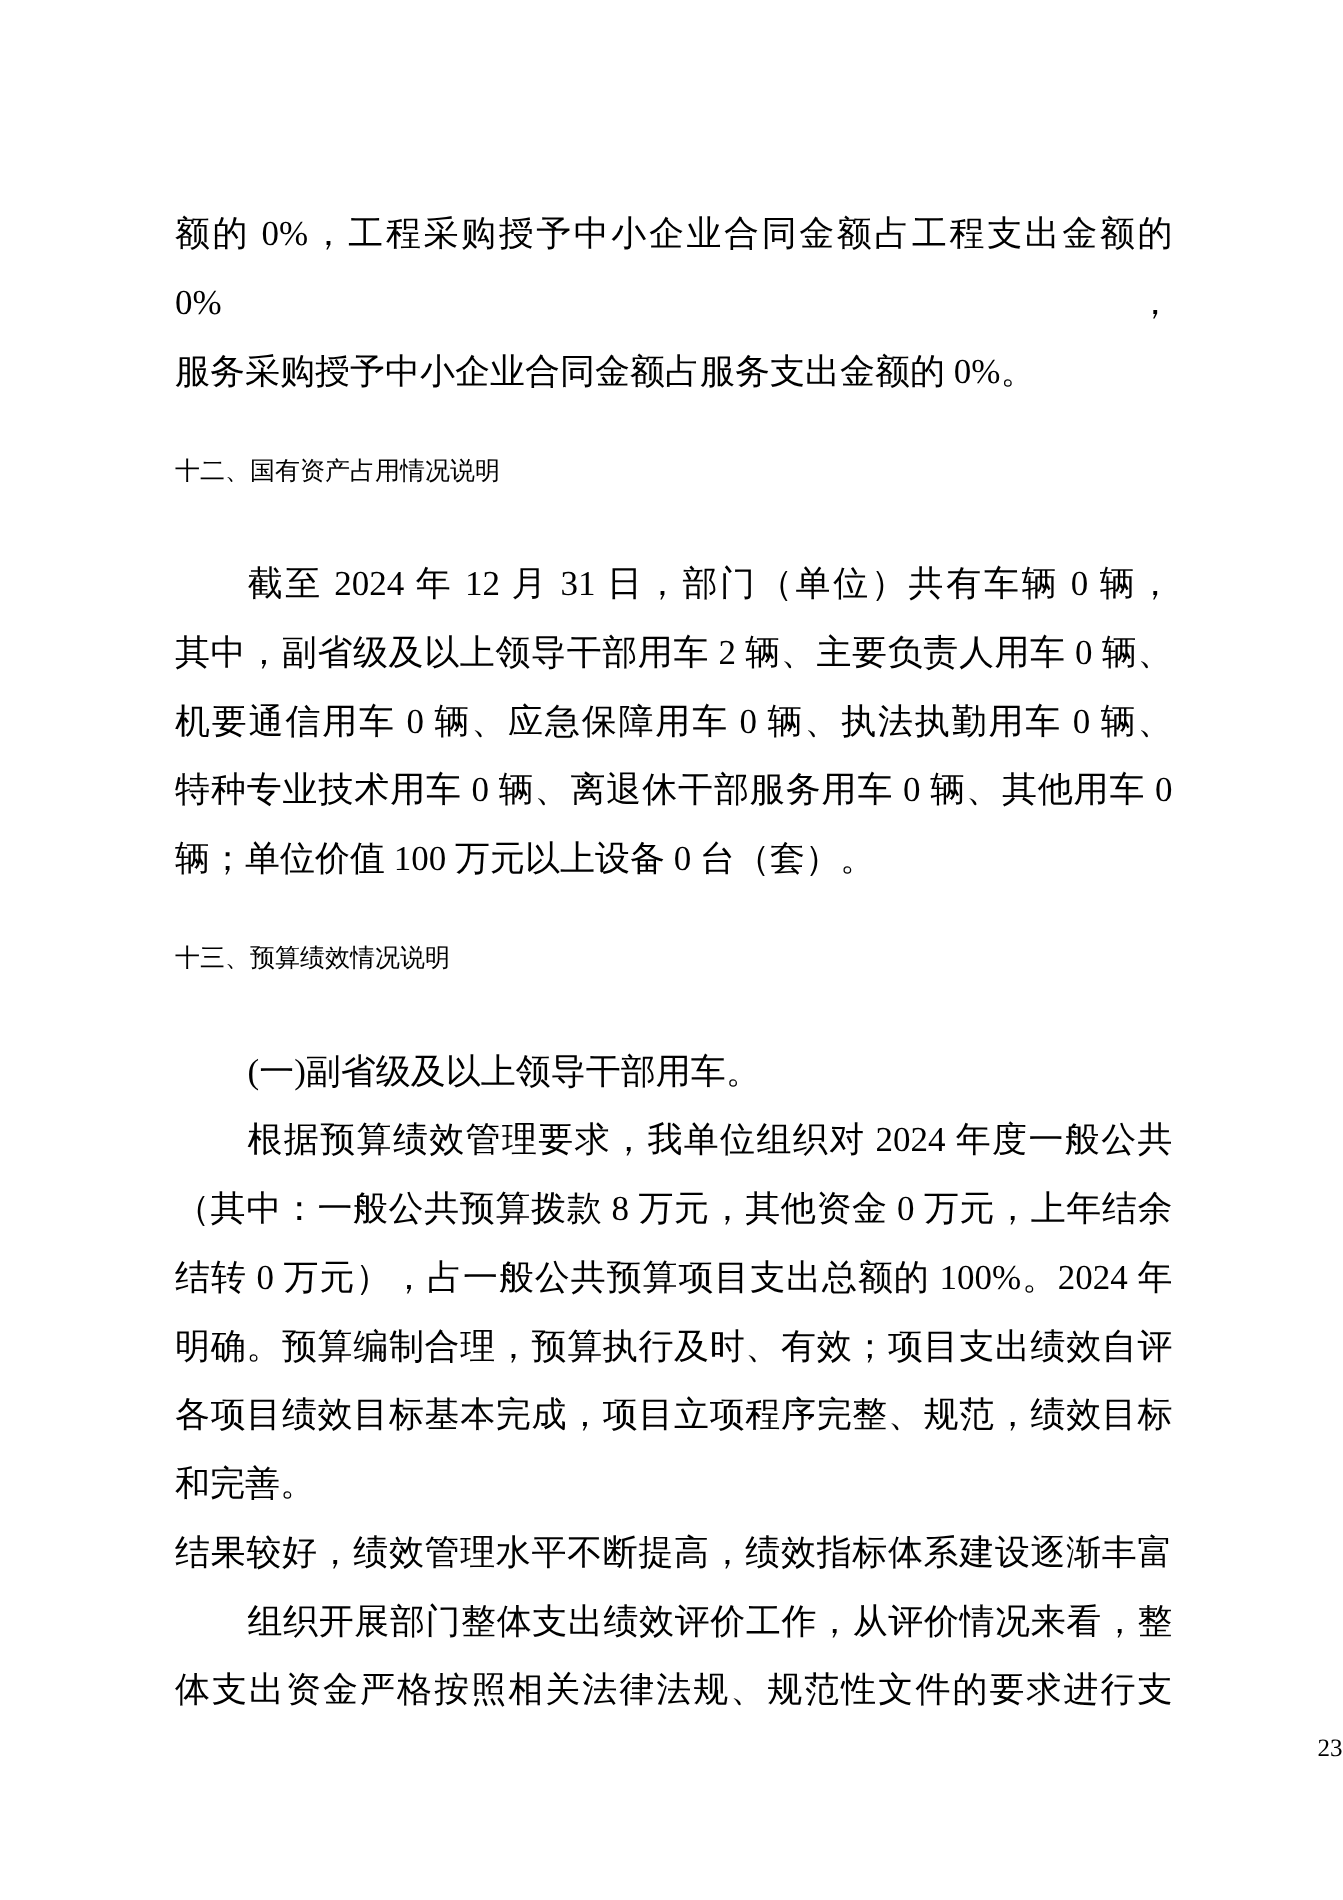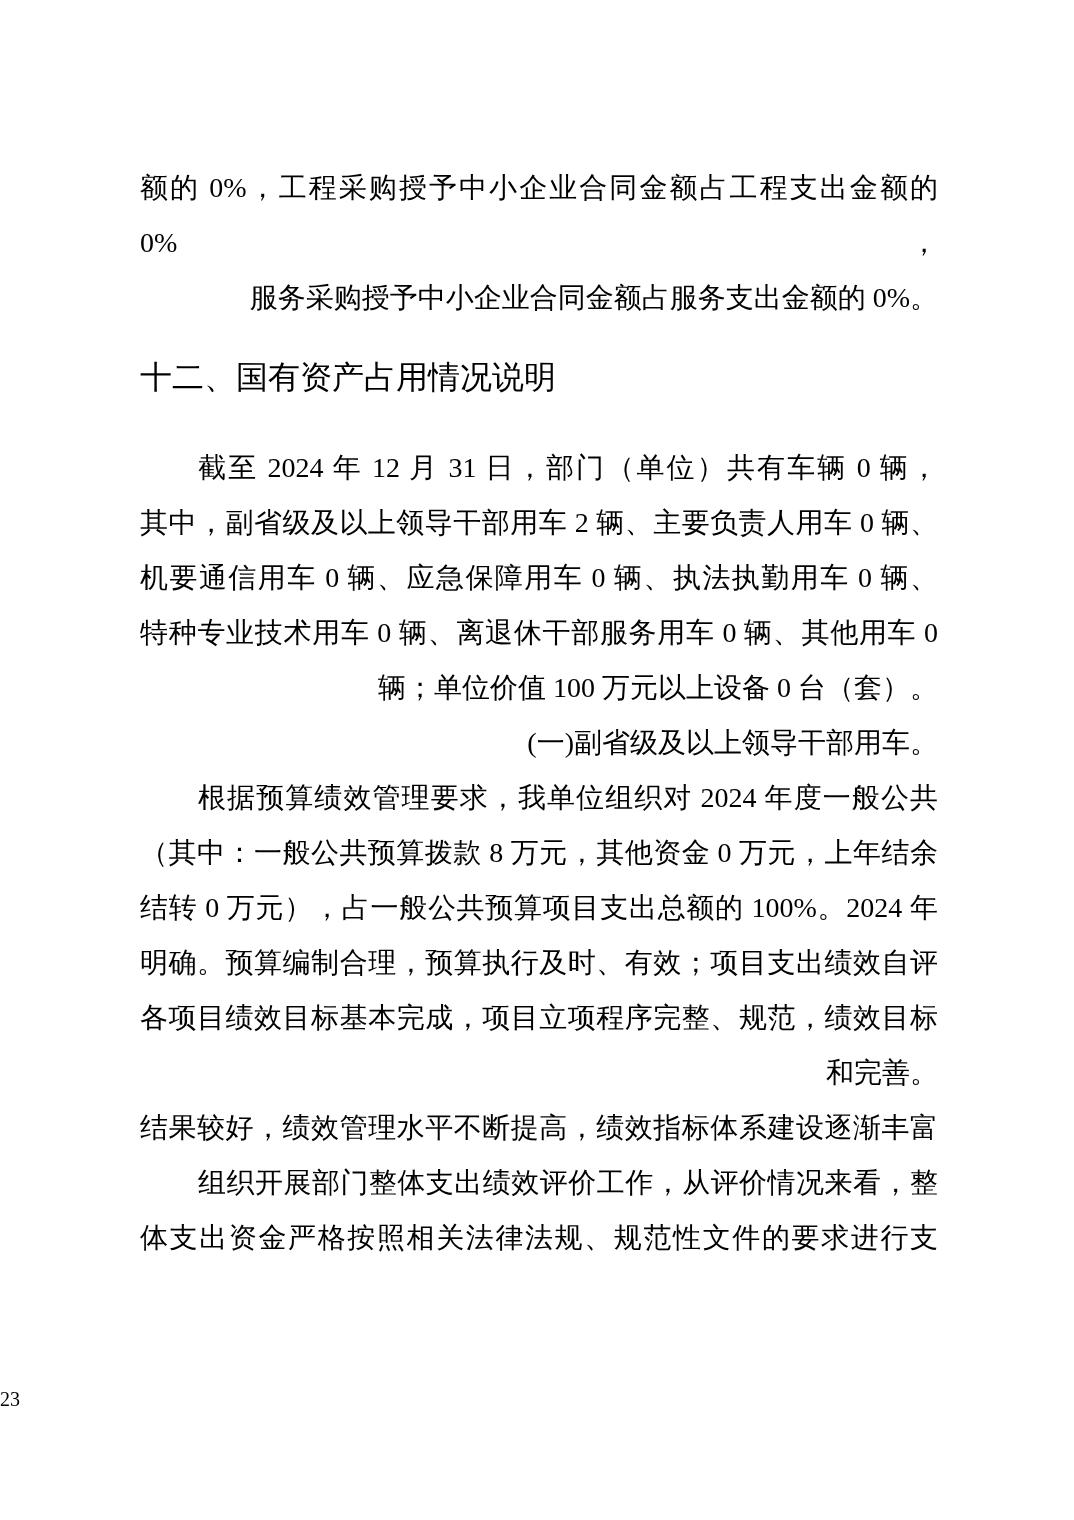--- a/index.html
+++ b/index.html
@@ -22,42 +22,42 @@
     top: 160px;
     width: 798px;
   }
   .paragraph {
     margin: 0;
   }
   .line {
     font-size: 28px;
     line-height: 55px;
     color: #000000;
-    text-align: right;
+    text-align: left;
   }
   .line.justify {
     text-align: justify;
     text-align-last: justify;
   }
   .line.indent {
     text-indent: 58px;
   }
   .heading {
-    font-size: 32px;
+    font-size: 20px;
     line-height: 55px;
     margin-top: 25px;
     margin-bottom: 35px;
     color: #000000;
   }
   .page-number {
     position: absolute;
     left: 0;
     top: 1388px;
     width: 100%;
-    text-align: left;
+    text-align: right;
     font-size: 20px;
     color: #000000;
   }
 </style>
 </head>
 <body>
 
 <div class="page">
   <div class="doc-body">
       <div class="paragraph">
@@ -65,20 +65,21 @@
         <div class="line">服务采购授予中小企业合同金额占服务支出金额的 0%。</div>
       </div>
       <div class="heading">十二、国有资产占用情况说明</div>
       <div class="paragraph">
         <div class="line justify indent">截至 2024 年 12 月 31 日，部门（单位）共有车辆 0 辆，</div>
         <div class="line justify">其中，副省级及以上领导干部用车 2 辆、主要负责人用车 0 辆、</div>
         <div class="line justify">机要通信用车 0 辆、应急保障用车 0 辆、执法执勤用车 0 辆、</div>
         <div class="line justify">特种专业技术用车 0 辆、离退休干部服务用车 0 辆、其他用车 0</div>
         <div class="line">辆；单位价值 100 万元以上设备 0 台（套）。</div>
       </div>
+      <div class="heading">十三、预算绩效情况说明</div>
       <div class="paragraph">
         <div class="line indent">(一)副省级及以上领导干部用车。</div>
       </div>
       <div class="paragraph">
         <div class="line justify indent">根据预算绩效管理要求，我单位组织对 2024 年度一般公共</div>
         <div class="line justify">（其中：一般公共预算拨款 8 万元，其他资金 0 万元，上年结余</div>
         <div class="line justify">结转 0 万元），占一般公共预算项目支出总额的 100%。2024 年</div>
         <div class="line justify">明确。预算编制合理，预算执行及时、有效；项目支出绩效自评</div>
         <div class="line justify">各项目绩效目标基本完成，项目立项程序完整、规范，绩效目标</div>
         <div class="line">和完善。</div>

